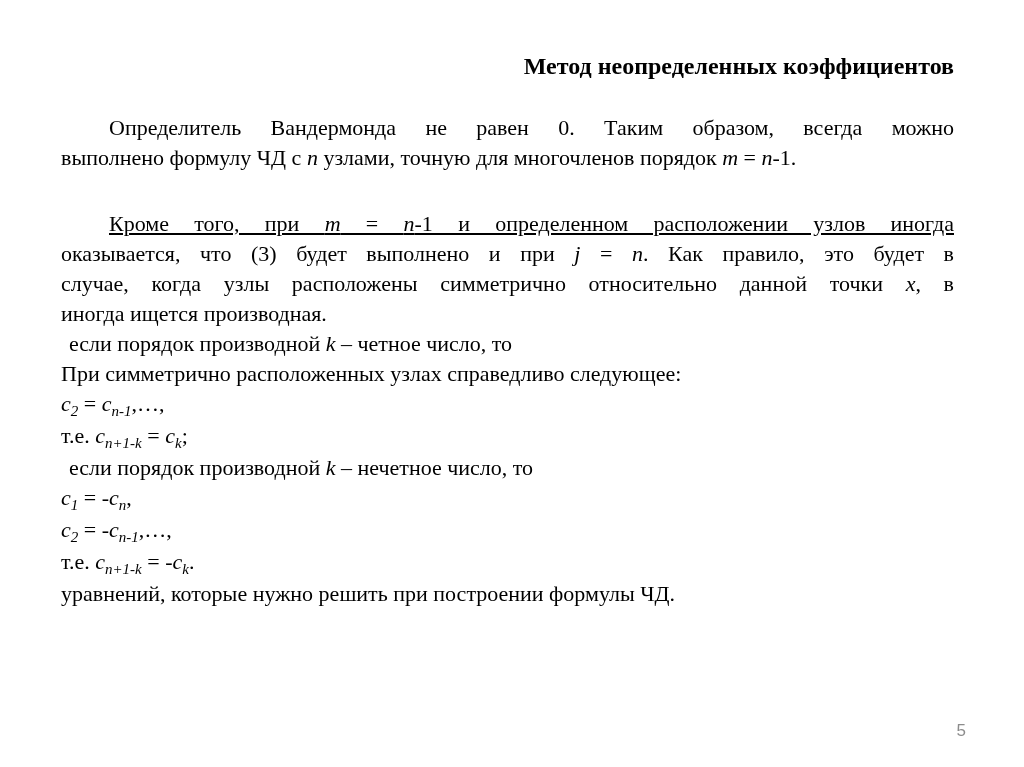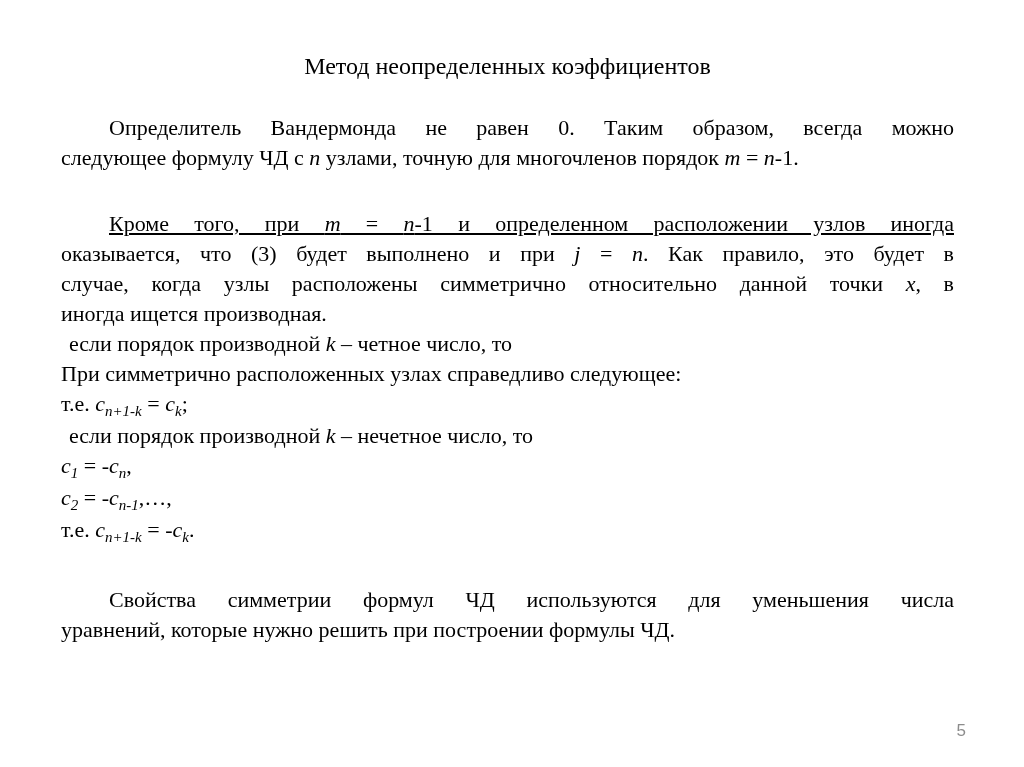--- a/index.html
+++ b/index.html
@@ -15,22 +15,22 @@
     overflow:hidden;
     font-family:"Liberation Serif","DejaVu Serif",serif;
     color:var(--text);
   }
   .content{
     position:absolute;
     left:61px;top:53px;
     width:893px;
   }
   .title{
-    text-align:center;
-    font-weight:normal;
+    text-align:right;
+    font-weight:bold;
     font-size:24px;
     line-height:26px;
     margin-bottom:34px;
     white-space:nowrap;
   }
   .line{
     font-size:22px;
     line-height:30px;
   }
   .jfirst{
@@ -61,30 +61,30 @@
   }
 </style>
 </head>
 <body>
 
 <div class="slide">
   <div class="content">
     <div class="title">Метод неопределенных коэффициентов</div>
     <div>
         <div class="line jfirst"><span>Определитель Вандермонда не равен 0. Таким образом, всегда можно</span></div>
-        <div class="line"><span>следующее формулу ЧД с </span><span class="i">n</span><span> узлами, точную для многочленов порядок </span><span class="i">m</span><span> = </span><span class="i">n</span><span>-1.</span></div>
+        <div class="line"><span>выполнено формулу ЧД с </span><span class="i">n</span><span> узлами, точную для многочленов порядок </span><span class="i">m</span><span> = </span><span class="i">n</span><span>-1.</span></div>
         <div class="line jfirst gap"><span>Кроме того, при </span><span class="i">m</span><span> = </span><span class="i">n</span><span>-1 и определенном расположении узлов иногда</span></div>
         <div class="line j"><span>оказывается, что (3) будет выполнено и при </span><span class="i">j</span><span> = </span><span class="i">n</span><span>. Как правило, это будет в</span></div>
         <div class="line j"><span>случае, когда узлы расположены симметрично относительно данной точки </span><span class="i">x</span><span>, в</span></div>
         <div class="line"><span>иногда ищется производная.</span></div>
         <div class="line sp"><span>если порядок производной </span><span class="i">k</span><span> – четное число, то</span></div>
         <div class="line"><span>При симметрично расположенных узлах справедливо следующее:</span></div>
+        <div class="line"><span class="i">c</span><span class="i sub">2</span><span> = </span><span class="i">c</span><span class="i sub">n-1</span><span>,…,</span></div>
         <div class="line"><span>т.е. </span><span class="i">c</span><span class="i sub">n+1-k</span><span> = </span><span class="i">c</span><span class="i sub">k</span><span>;</span></div>
         <div class="line sp"><span>если порядок производной </span><span class="i">k</span><span> – нечетное число, то</span></div>
         <div class="line"><span class="i">c</span><span class="i sub">1</span><span> = -</span><span class="i">c</span><span class="i sub">n</span><span>,</span></div>
         <div class="line"><span class="i">c</span><span class="i sub">2</span><span> = -</span><span class="i">c</span><span class="i sub">n-1</span><span>,…,</span></div>
         <div class="line"><span>т.е. </span><span class="i">c</span><span class="i sub">n+1-k</span><span> = -</span><span class="i">c</span><span class="i sub">k</span><span>.</span></div>
-        <div class="line jfirst gap2"><span>Свойства симметрии формул ЧД используются для уменьшения числа</span></div>
         <div class="line"><span>уравнений, которые нужно решить при построении формулы ЧД.</span></div>
       </div>
   </div>
   <div class="page-number">5</div>
 </div>
 
 </body></html>

